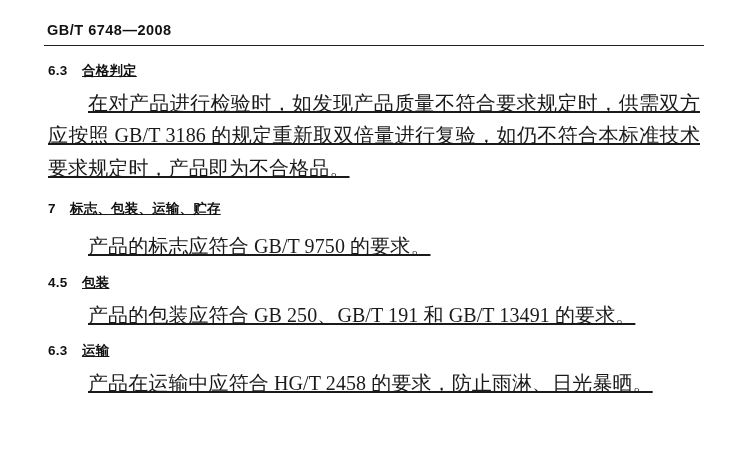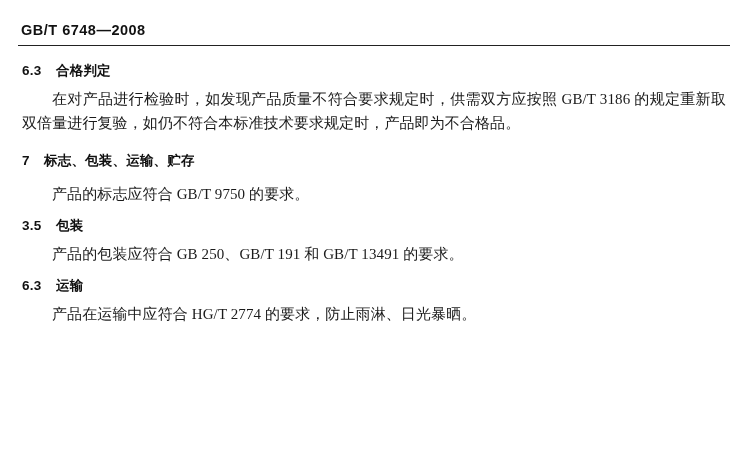--- a/index.html
+++ b/index.html
@@ -13,21 +13,21 @@
     font-family: "Liberation Serif", "DejaVu Serif", serif;
     color: #1a1a1a;
     position: relative;
     overflow: hidden;
   }
   .page {
     position: relative;
     width: 748px;
     height: 459px;
     box-sizing: border-box;
-    padding: 0 16px;
+    padding: 0 42px;
   }
   .header {
     font-family: "Liberation Sans", "DejaVu Sans", sans-serif;
     font-weight: bold;
     font-size: 14.5px;
     letter-spacing: 0.5px;
     padding-top: 22px;
     padding-left: 5px;
     color: #111;
   }
@@ -49,32 +49,32 @@
     letter-spacing: 0.2px;
   }
   .sec-head .num {
     display: inline-block;
     min-width: 34px;
   }
   .sec-head.big .num {
     min-width: 22px;
   }
   .para {
-    font-size: 15px;
+    font-size: 20px;
     line-height: 1.62;
     text-align: justify;
     text-justify: inter-ideograph;
     margin: 0 0 11px 0;
     letter-spacing: 0.1px;
   }
   .para.indent {
     text-indent: 2em;
   }
   .spacer-sm { height: 5px; }
-  .blk { margin-bottom: 3px; }
+  .blk { margin-bottom: 3px; text-decoration: underline; }
 </style>
 </head>
 <body>
 
 <div class="page">
 
   <div class="header">
     <span>GB/T 6748—2008</span>
   </div>
   <hr class="rule">
@@ -97,27 +97,27 @@
     </div>
 
     <div class="spacer-sm"></div>
 
     <div class="blk">
       <p class="para indent">产品的标志应符合 GB/T 9750 的要求。</p>
     </div>
 
     <div class="blk">
       <div class="sec-head">
-        <span class="num">3.5</span><span>包装</span>
+        <span class="num">4.5</span><span>包装</span>
       </div>
       <p class="para indent">产品的包装应符合 GB 250、GB/T 191 和 GB/T 13491 的要求。</p>
     </div>
 
     <div class="blk">
       <div class="sec-head">
         <span class="num">6.3</span><span>运输</span>
       </div>
-      <p class="para indent">产品在运输中应符合 HG/T 2774 的要求，防止雨淋、日光暴晒。</p>
+      <p class="para indent">产品在运输中应符合 HG/T 2458 的要求，防止雨淋、日光暴晒。</p>
     </div>
 
 
   </div>
 </div>
 
 </body></html>

